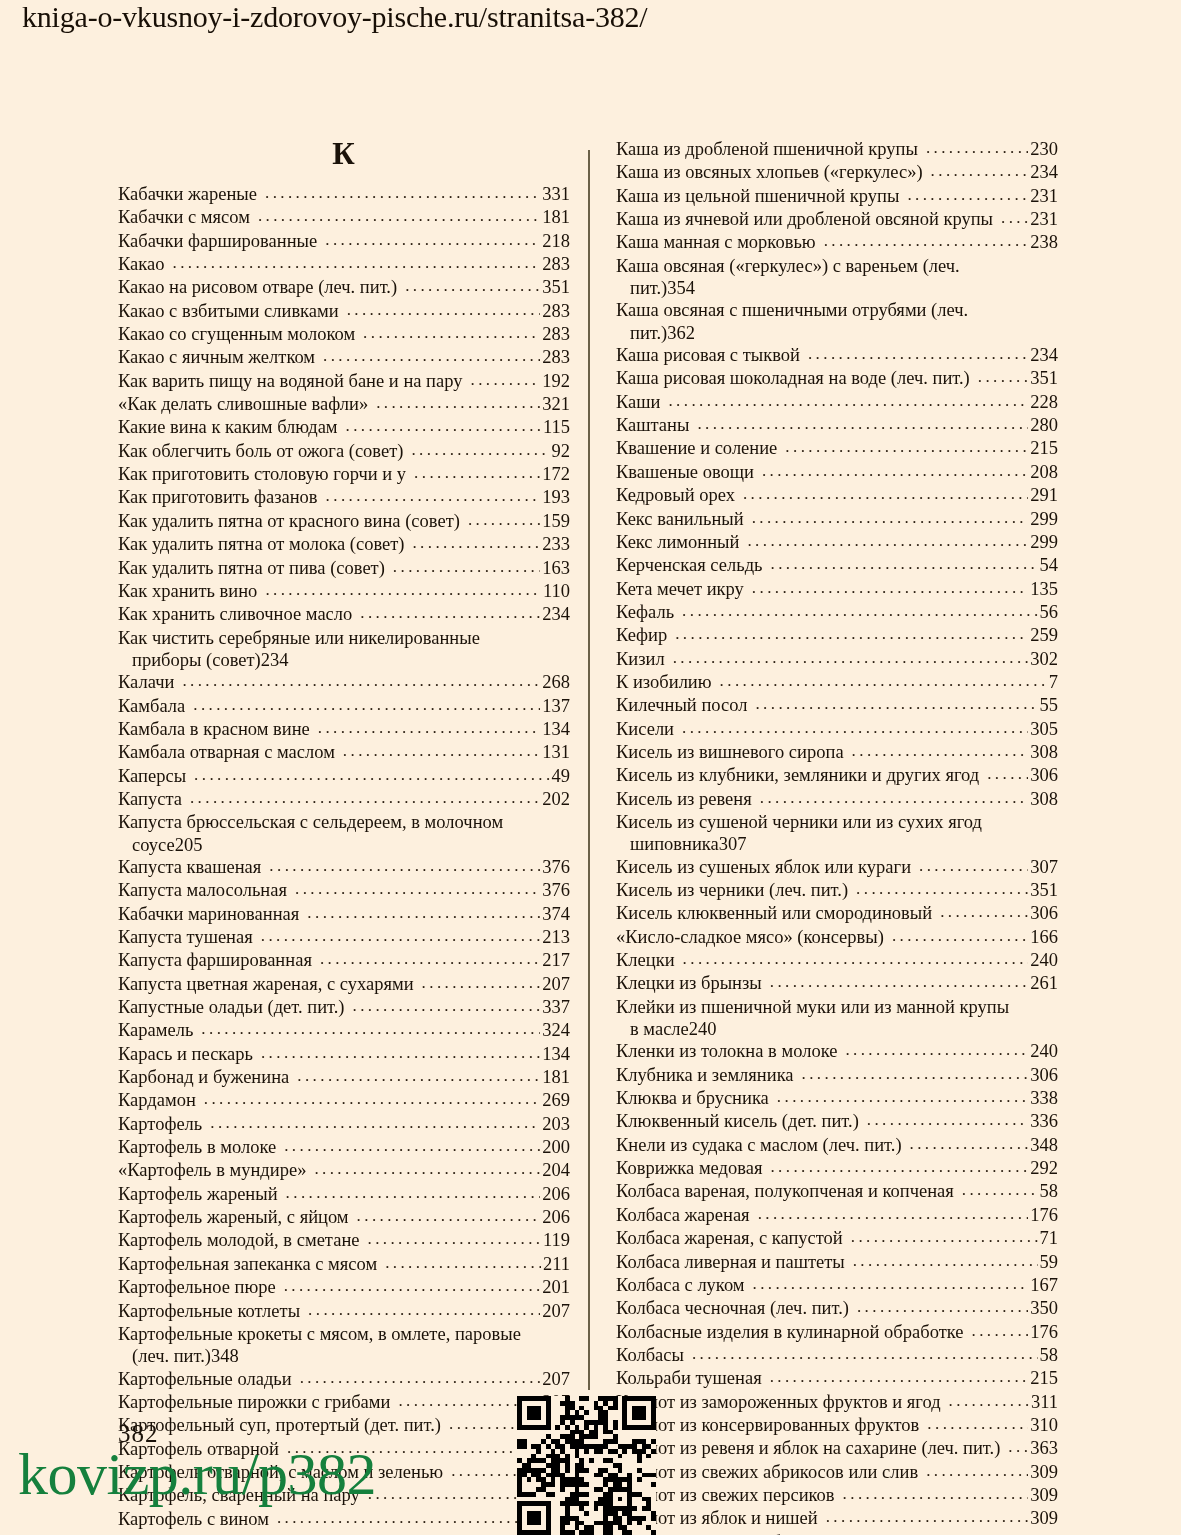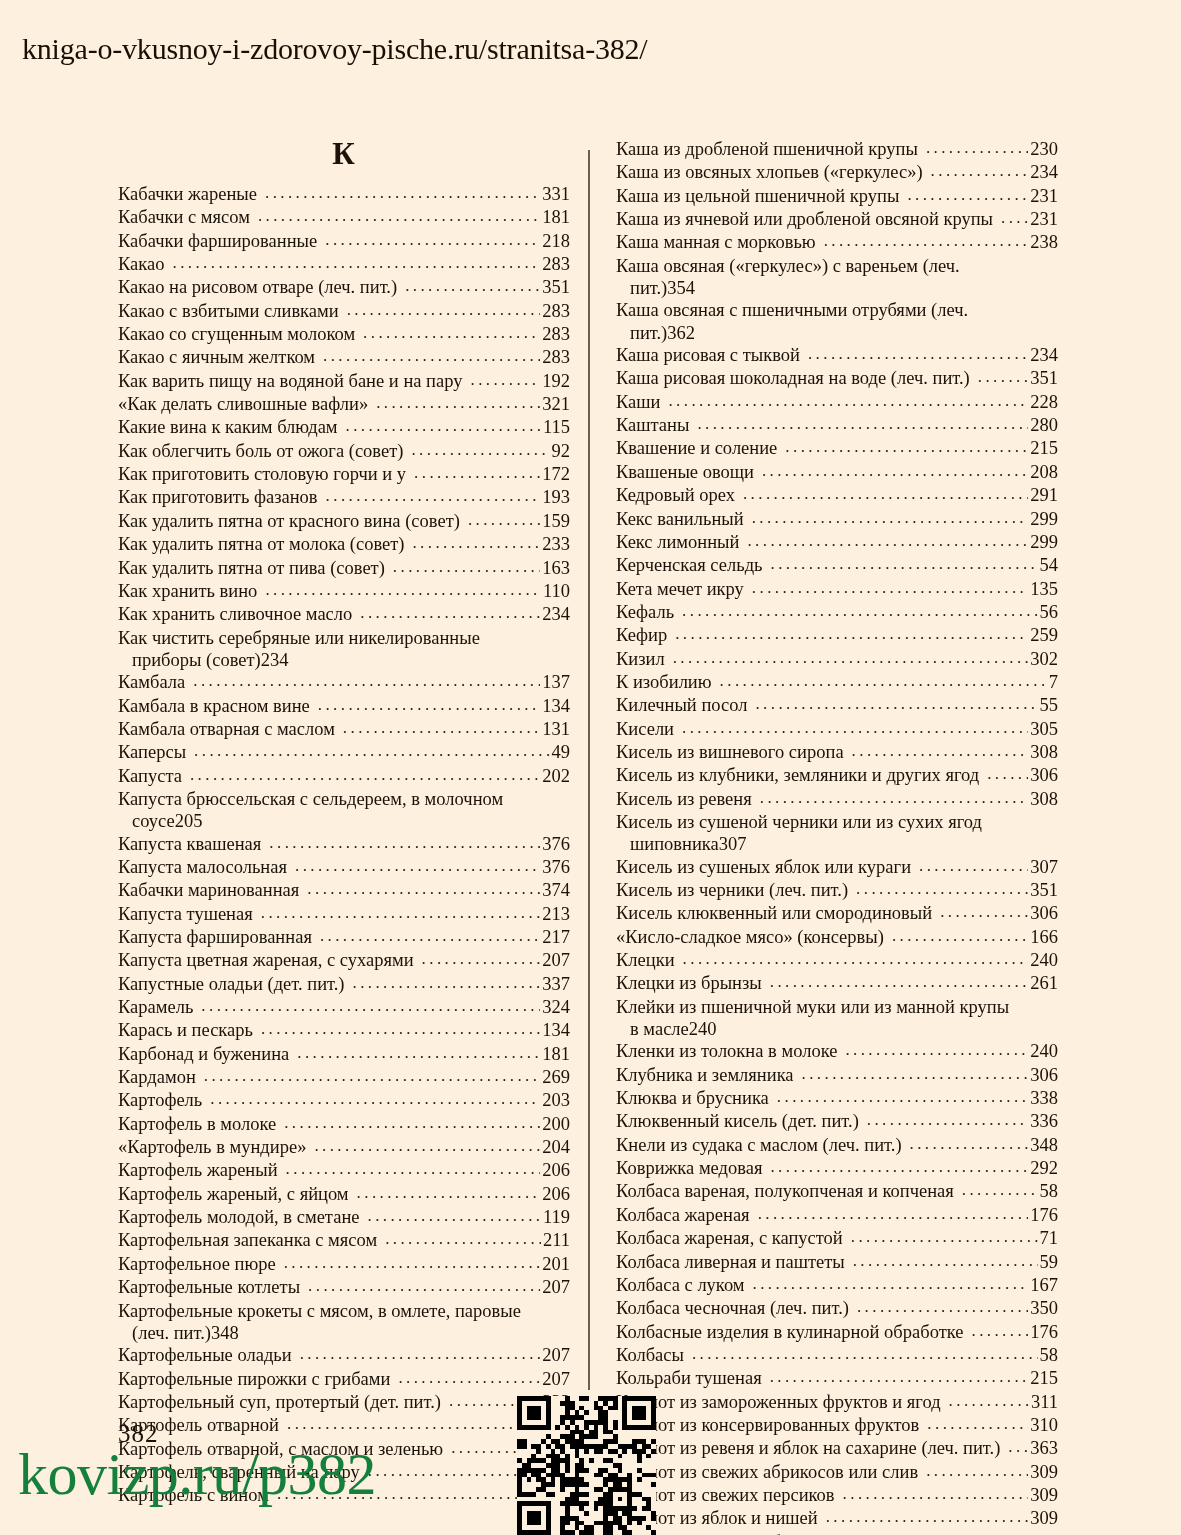--- a/index.html
+++ b/index.html
@@ -13,21 +13,21 @@
     font-family: "Liberation Serif", "DejaVu Serif", serif;
     color: #1b1209;
     position: relative;
     overflow: hidden;
   }
 
   
   .page-url {
     position: absolute;
     left: 22px;
-    top: 32px;
+    top: 0;
     font-size: 30px;
     letter-spacing: -0.2px;
     white-space: nowrap;
     color: #180f06;
   }
 
   
   .index-area {
     position: absolute;
     left: 0;
@@ -298,20 +298,27 @@
         <li class="entry-wrap">
           <span class="first-line">Как чистить серебряные или никелированные</span>
           <span class="second-line">
             <span class="title">приборы (совет)</span>
             <span class="leader"></span>
             <span class="page">234</span>
           </span>
         </li>
         <li>
           <span class="entry">
+            <span class="title">Калачи</span>
+            <span class="leader"></span>
+            <span class="page">268</span>
+          </span>
+        </li>
+        <li>
+          <span class="entry">
             <span class="title">Камбала</span>
             <span class="leader"></span>
             <span class="page">137</span>
           </span>
         </li>
         <li>
           <span class="entry">
             <span class="title">Камбала в красном вине</span>
             <span class="leader"></span>
             <span class="page">134</span>

